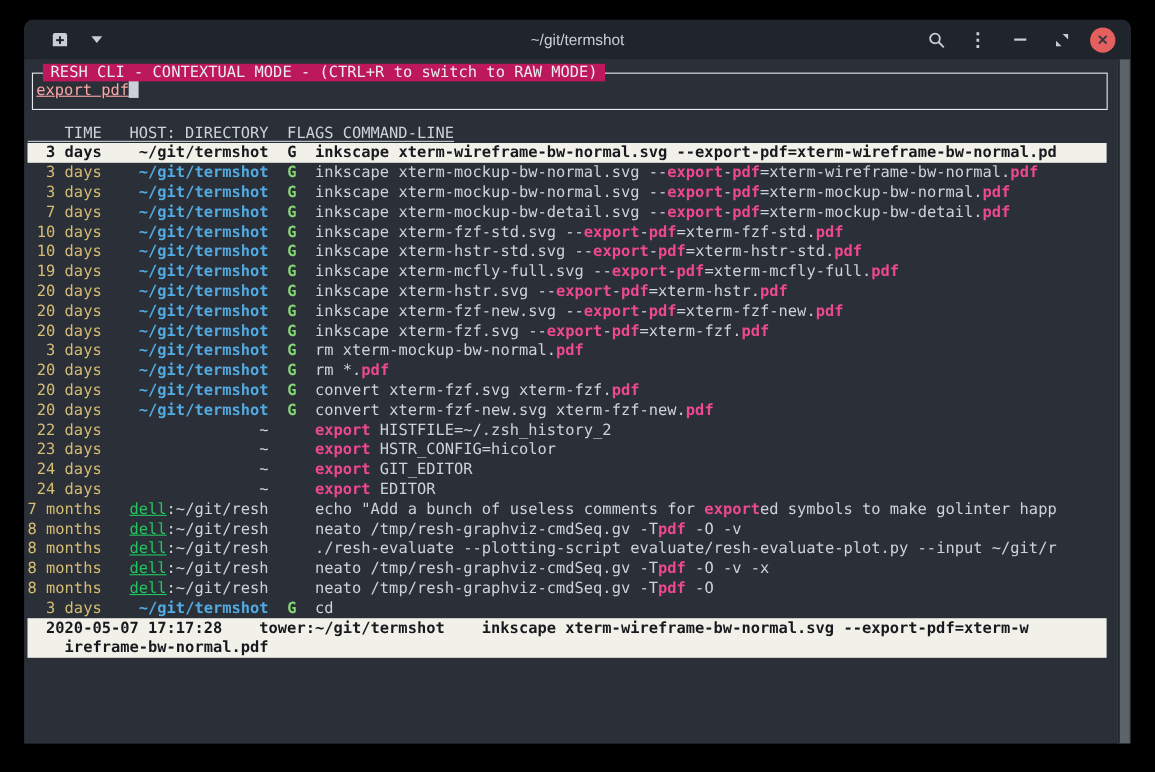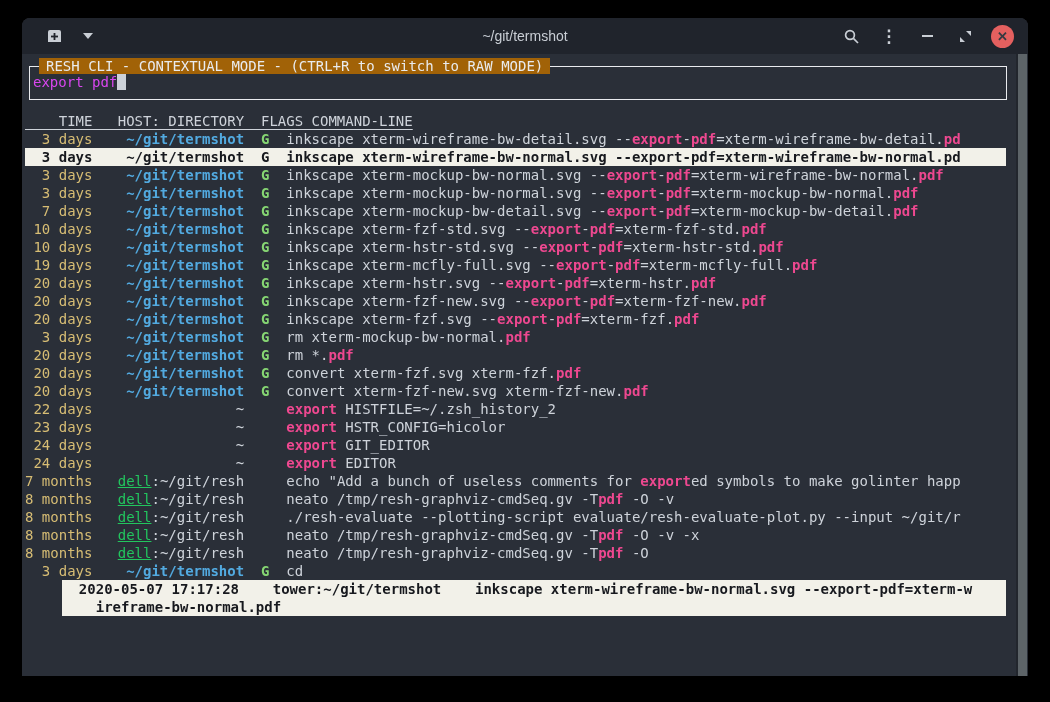--- a/index.html
+++ b/index.html
@@ -18,35 +18,35 @@
   .caret{width:0;height:0;border-left:5px solid transparent;border-right:5px solid transparent;
          border-top:6px solid #c9ced5;display:inline-block;}
   .kebab{color:#c9ced5;font-size:17px;font-weight:bold;line-height:1;}
   .minimize-glyph{display:inline-block;width:11px;height:2px;background:#c9ced5;}
   .close-btn{width:23px;height:23px;border-radius:50%;background:#e4605f;border:none;
              color:#343941;font-size:13px;font-weight:bold;line-height:23px;text-align:center;
              padding:0;display:flex;align-items:center;justify-content:center;}
   
   .body{position:absolute;left:0;top:36px;width:1006px;height:622px;background:#2a2f38;}
   .resh-box{position:absolute;left:7px;top:12px;width:976px;height:32px;border:1px solid #e9ebee;}
-  .box-title{position:absolute;top:-9px;left:9px;background:#a16207;padding:0 7px;
+  .box-title{position:absolute;top:-9px;left:9px;background:#be185d;padding:0 7px;
              color:#e9ebee;font-size:14px;line-height:16px;white-space:pre;}
-  .input-line{height:30px;line-height:30px;padding-left:3px;color:#d946ef;font-size:14px;white-space:pre;}
+  .input-line{height:30px;line-height:30px;padding-left:3px;color:#fca5a5;font-size:14px;white-space:pre;text-decoration:underline;}
   .cursor{display:inline-block;width:9px;height:16px;background:#ccd1d8;vertical-align:-3px;}
   .grid{position:absolute;left:3px;top:58px;width:981px;}
   .line{height:18px;line-height:18px;font-size:14px;color:#ced3da;white-space:pre;overflow:hidden;}
   .header{text-decoration:underline;text-underline-offset:3px;}
   .row .t{color:#d7bd74;}
   .row .hd-blue{color:#52aae0;font-weight:700;}
   .row .hd-red{color:#22c55e;text-decoration:underline;}
   .row .g{color:#86d673;font-weight:700;}
   .m{color:#ee4890;font-weight:700;}
   .row.sel{background:#f2f1e9;font-weight:700;}
   .row.sel span{color:#17191e !important;}
-  .status{background:#f2f1e9;margin-left:37px;}
+  .status{background:#f2f1e9;}
   .status .line{color:#17191e;font-weight:700;}
   .help{color:#d4d8dd;}
   .scrollbar{position:absolute;top:0;bottom:0;right:1px;width:9px;background:#5d6468;
              border-left:2px solid #22262d;}
 </style>
 </head>
 <body>
 
 <div class="screen">
   <div class="window">
@@ -92,21 +92,20 @@
 
     <div class="body">
       <div class="resh-box">
         <div class="box-title">RESH CLI - CONTEXTUAL MODE - (CTRL+R to switch to RAW MODE)</div>
         <div class="input-line"><span>export pdf</span><span class="cursor"></span></div>
       </div>
 
       <div class="grid">
         <div class="line header" id="hdr">    TIME   HOST: DIRECTORY  FLAGS COMMAND-LINE</div>
         <div id="rows">
-            <div class="line row"><span class="t">  3 days</span>    <span class="hd-blue">~/git/termshot</span>  <span class="g">G</span>  <span class="c">inkscape xterm-wireframe-bw-detail.svg --<span class="m">export</span>-<span class="m">pdf</span>=xterm-wireframe-bw-detail.<span class="m">pd</span></span></div>
             <div class="line row sel"><span class="t">  3 days</span>    <span class="hd-blue">~/git/termshot</span>  <span class="g">G</span>  <span class="c">inkscape xterm-wireframe-bw-normal.svg --<span class="m">export</span>-<span class="m">pdf</span>=xterm-wireframe-bw-normal.<span class="m">pd</span></span></div>
             <div class="line row"><span class="t">  3 days</span>    <span class="hd-blue">~/git/termshot</span>  <span class="g">G</span>  <span class="c">inkscape xterm-mockup-bw-normal.svg --<span class="m">export</span>-<span class="m">pdf</span>=xterm-wireframe-bw-normal.<span class="m">pdf</span></span></div>
             <div class="line row"><span class="t">  3 days</span>    <span class="hd-blue">~/git/termshot</span>  <span class="g">G</span>  <span class="c">inkscape xterm-mockup-bw-normal.svg --<span class="m">export</span>-<span class="m">pdf</span>=xterm-mockup-bw-normal.<span class="m">pdf</span></span></div>
             <div class="line row"><span class="t">  7 days</span>    <span class="hd-blue">~/git/termshot</span>  <span class="g">G</span>  <span class="c">inkscape xterm-mockup-bw-detail.svg --<span class="m">export</span>-<span class="m">pdf</span>=xterm-mockup-bw-detail.<span class="m">pdf</span></span></div>
             <div class="line row"><span class="t"> 10 days</span>    <span class="hd-blue">~/git/termshot</span>  <span class="g">G</span>  <span class="c">inkscape xterm-fzf-std.svg --<span class="m">export</span>-<span class="m">pdf</span>=xterm-fzf-std.<span class="m">pdf</span></span></div>
             <div class="line row"><span class="t"> 10 days</span>    <span class="hd-blue">~/git/termshot</span>  <span class="g">G</span>  <span class="c">inkscape xterm-hstr-std.svg --<span class="m">export</span>-<span class="m">pdf</span>=xterm-hstr-std.<span class="m">pdf</span></span></div>
             <div class="line row"><span class="t"> 19 days</span>    <span class="hd-blue">~/git/termshot</span>  <span class="g">G</span>  <span class="c">inkscape xterm-mcfly-full.svg --<span class="m">export</span>-<span class="m">pdf</span>=xterm-mcfly-full.<span class="m">pdf</span></span></div>
             <div class="line row"><span class="t"> 20 days</span>    <span class="hd-blue">~/git/termshot</span>  <span class="g">G</span>  <span class="c">inkscape xterm-hstr.svg --<span class="m">export</span>-<span class="m">pdf</span>=xterm-hstr.<span class="m">pdf</span></span></div>
             <div class="line row"><span class="t"> 20 days</span>    <span class="hd-blue">~/git/termshot</span>  <span class="g">G</span>  <span class="c">inkscape xterm-fzf-new.svg --<span class="m">export</span>-<span class="m">pdf</span>=xterm-fzf-new.<span class="m">pdf</span></span></div>
             <div class="line row"><span class="t"> 20 days</span>    <span class="hd-blue">~/git/termshot</span>  <span class="g">G</span>  <span class="c">inkscape xterm-fzf.svg --<span class="m">export</span>-<span class="m">pdf</span>=xterm-fzf.<span class="m">pdf</span></span></div>

